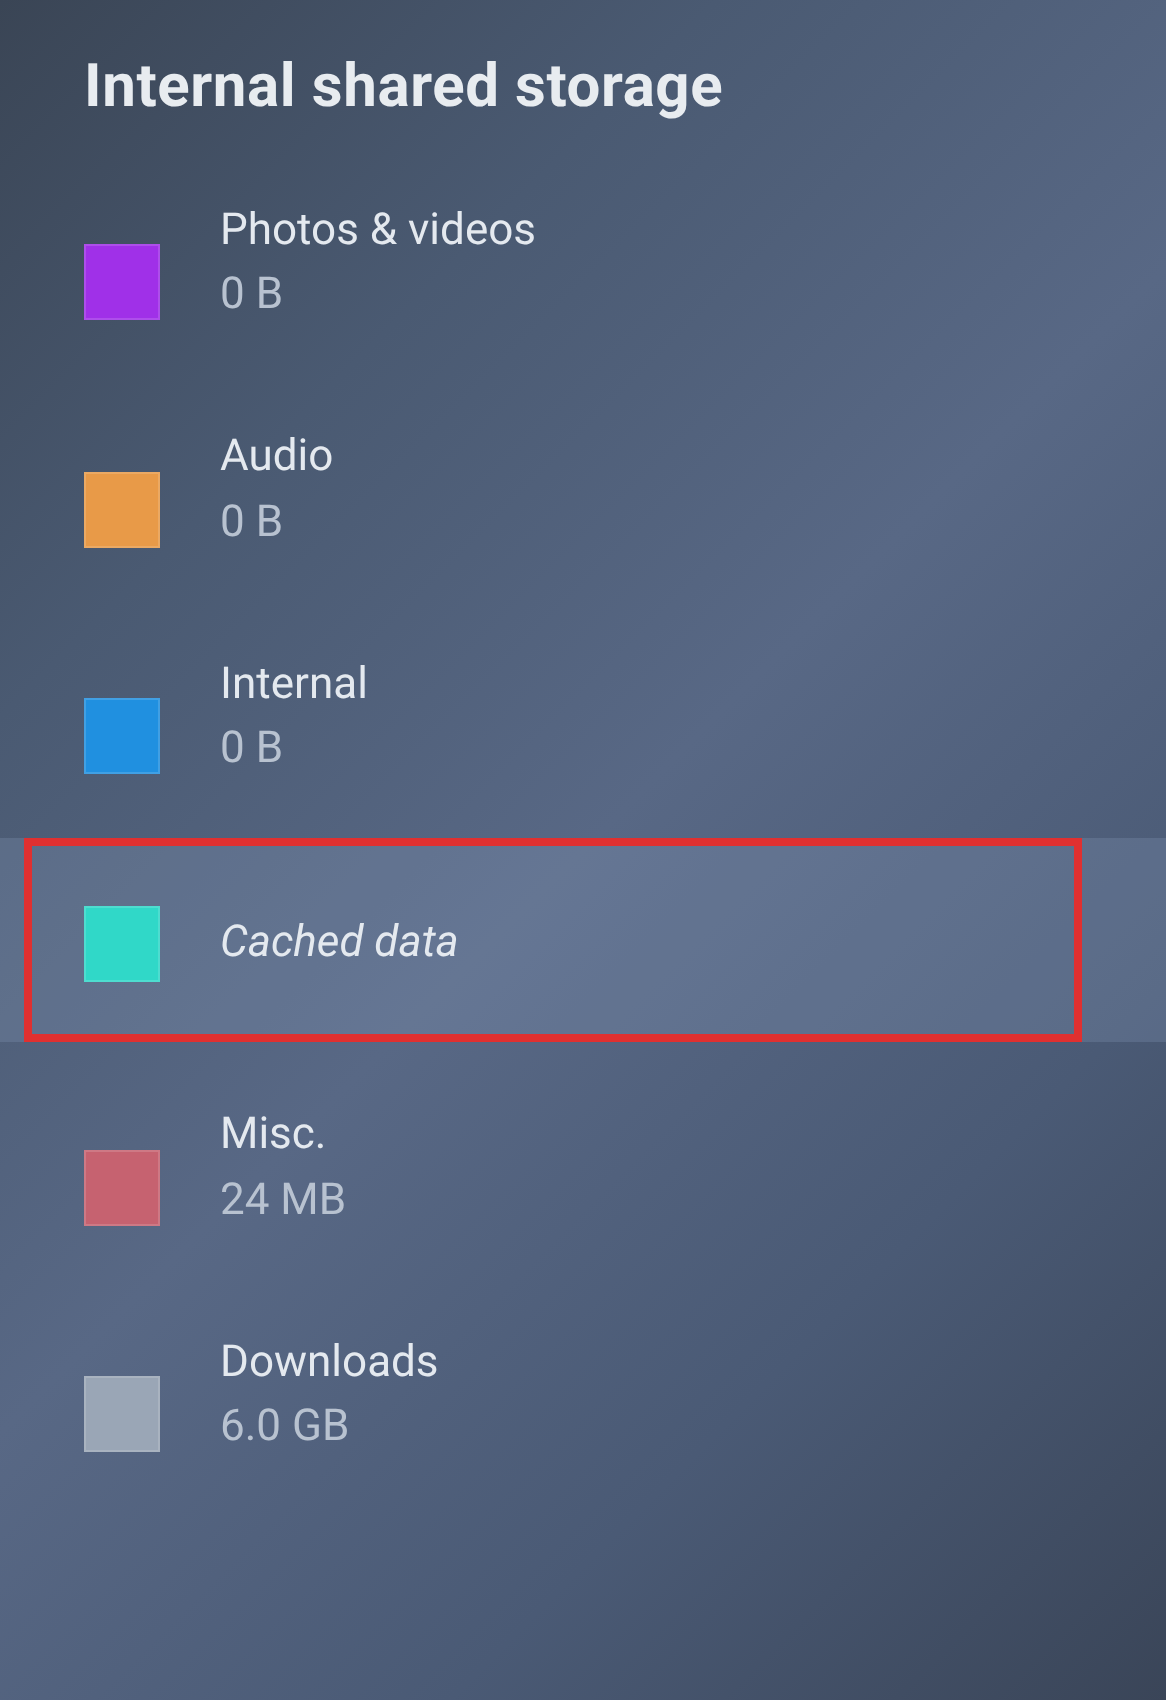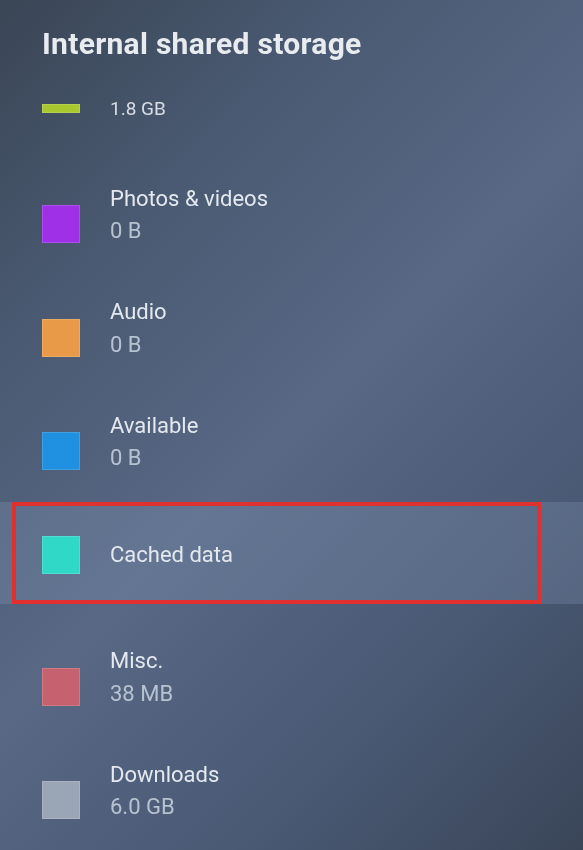--- a/index.html
+++ b/index.html
@@ -36,22 +36,23 @@
   }
   .storage-item.first {
     margin-top: -6px;
     align-items: center;
     margin-bottom: 42px;
   }
   .storage-item.highlighted {
     background: rgba(140, 160, 190, 0.25);
     padding-top: 32px;
     padding-bottom: 30px;
-    margin-bottom: 32px;
+    margin-bottom: 22px;
     margin-top: -12px;
+    font-style: italic;
   }
   .highlight-border {
     position: absolute;
     top: 0;
     left: 12px;
     right: 42px;
     bottom: 0;
     border: 4px solid #e03030;
     pointer-events: none;
   }
@@ -91,64 +92,58 @@
 </style>
 </head>
 <body>
 
 <div class="header">
   <div class="header-title">Internal shared storage</div>
 </div>
 
 <div class="storage-list">
 
-  <div class="storage-item first">
-    <div class="color-swatch bar" style="background:#a8c830"></div>
-    <div class="item-text">
-      <div class="item-size">1.8 GB</div>
-    </div>
-  </div>
 
   <div class="storage-item">
     <div class="color-swatch" style="background:#a030e8"></div>
     <div class="item-text">
       <div class="item-label">Photos &amp; videos</div>
       <div class="item-size">0 B</div>
     </div>
   </div>
 
   <div class="storage-item">
     <div class="color-swatch" style="background:#e89a48"></div>
     <div class="item-text">
       <div class="item-label">Audio</div>
       <div class="item-size">0 B</div>
     </div>
   </div>
 
   <div class="storage-item">
     <div class="color-swatch" style="background:#2090e0"></div>
     <div class="item-text">
-      <div class="item-label">Available</div>
+      <div class="item-label">Internal</div>
       <div class="item-size">0 B</div>
     </div>
   </div>
 
   <div class="storage-item highlighted">
     <div class="highlight-border"></div>
     <div class="color-swatch" style="background:#30d8c8"></div>
     <div class="item-text">
       <div class="item-label">Cached data</div>
     </div>
   </div>
 
   <div class="storage-item">
     <div class="color-swatch" style="background:#c66270"></div>
     <div class="item-text">
       <div class="item-label">Misc.</div>
-      <div class="item-size">38 MB</div>
+      <div class="item-size">24 MB</div>
     </div>
   </div>
 
   <div class="storage-item">
     <div class="color-swatch" style="background:#9aa6b6"></div>
     <div class="item-text">
       <div class="item-label">Downloads</div>
       <div class="item-size">6.0 GB</div>
     </div>
   </div>

